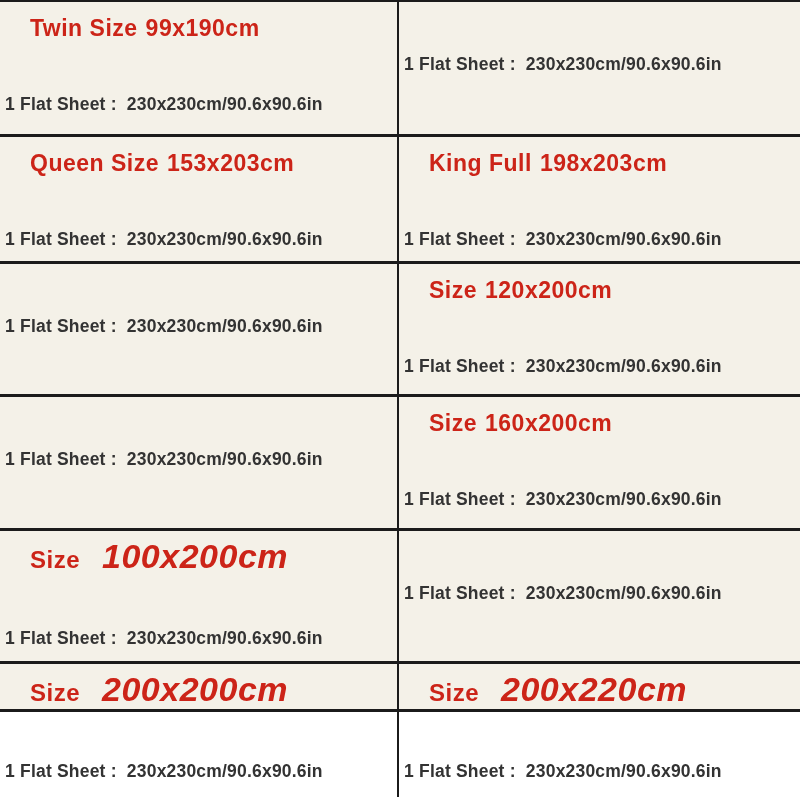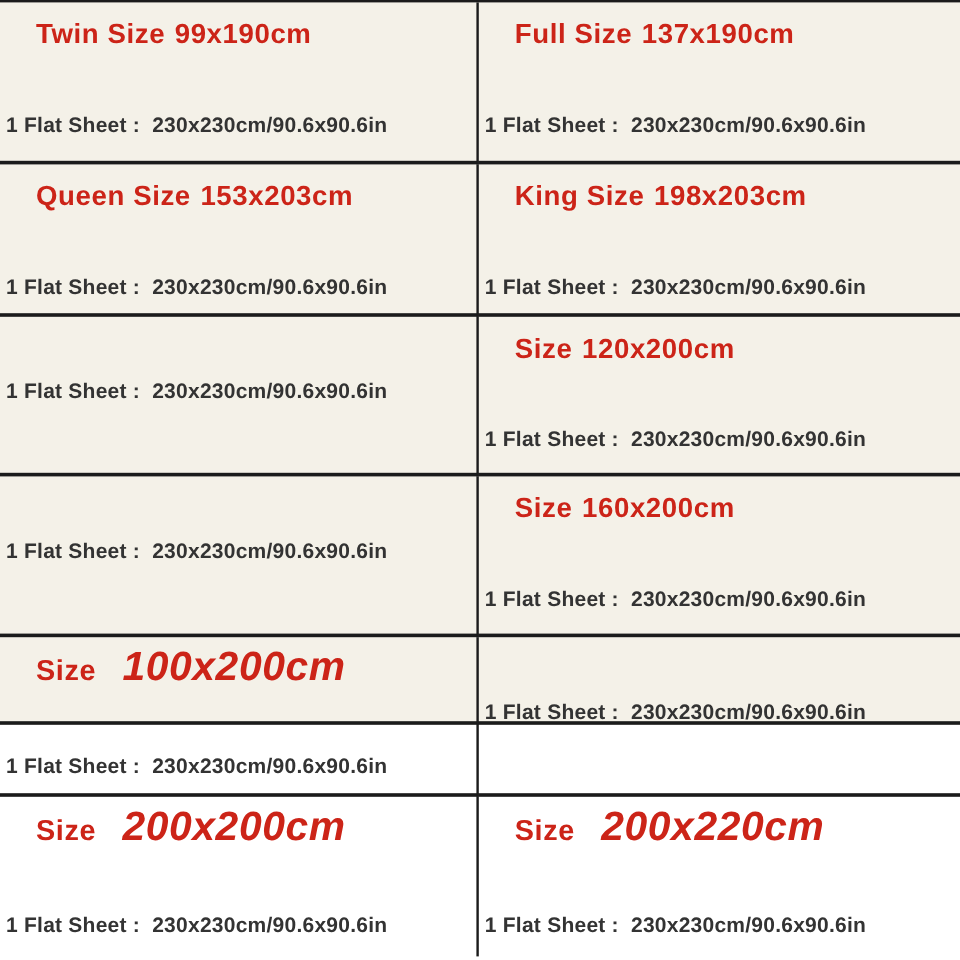--- a/index.html
+++ b/index.html
@@ -5,21 +5,21 @@
   :root{
     --title_red:#cc2418;
     --text_dark:#333333;
     --background:#f4f1e8;
     --divider:#1b1b1b;
   }
   html,body{margin:0;padding:0;}
   body{width:800px;height:800px;overflow:hidden;background:#fff;
        font-family:"Liberation Sans","DejaVu Sans",sans-serif;}
   .chart{
-    width:800px;height:604px;box-sizing:border-box;
+    width:800px;height:712px;box-sizing:border-box;
     background:var(--background);
     border-top:2px solid var(--divider);
     border-bottom:3px solid var(--divider);
     display:grid;
     grid-template-columns:399px 401px;
     grid-template-rows:135px 127px 133px 134px 133px 133px;
   }
   .cell{
     display:flex;flex-direction:column;box-sizing:border-box;overflow:hidden;
   }
@@ -49,39 +49,38 @@
   <div class="cell">
     <div class="title"><span class="prefix">Twin Size</span><span class="dims">99x190cm</span></div>
     <div class="lines">
       <div class="line">1 Flat Sheet :  230x230cm/90.6x90.6in</div>
       
       
     </div>
   </div>
 
   <div class="cell">
-    <div class="title"><span class="prefix">Full Size</span><span class="dims">137x190cm</span></div>
     <div class="lines">
       <div class="line">1 Flat Sheet :  230x230cm/90.6x90.6in</div>
       
       
     </div>
   </div>
 
   <div class="cell">
     <div class="title"><span class="prefix">Queen Size</span><span class="dims">153x203cm</span></div>
     <div class="lines">
       <div class="line">1 Flat Sheet :  230x230cm/90.6x90.6in</div>
       
       
     </div>
   </div>
 
   <div class="cell">
-    <div class="title"><span class="prefix">King Size</span><span class="dims">198x203cm</span></div>
+    <div class="title"><span class="prefix">King Full</span><span class="dims">198x203cm</span></div>
     <div class="lines">
       <div class="line">1 Flat Sheet :  230x230cm/90.6x90.6in</div>
       
       
     </div>
   </div>
 
   <div class="cell">
     <div class="lines">
       <div class="line">1 Flat Sheet :  230x230cm/90.6x90.6in</div>

